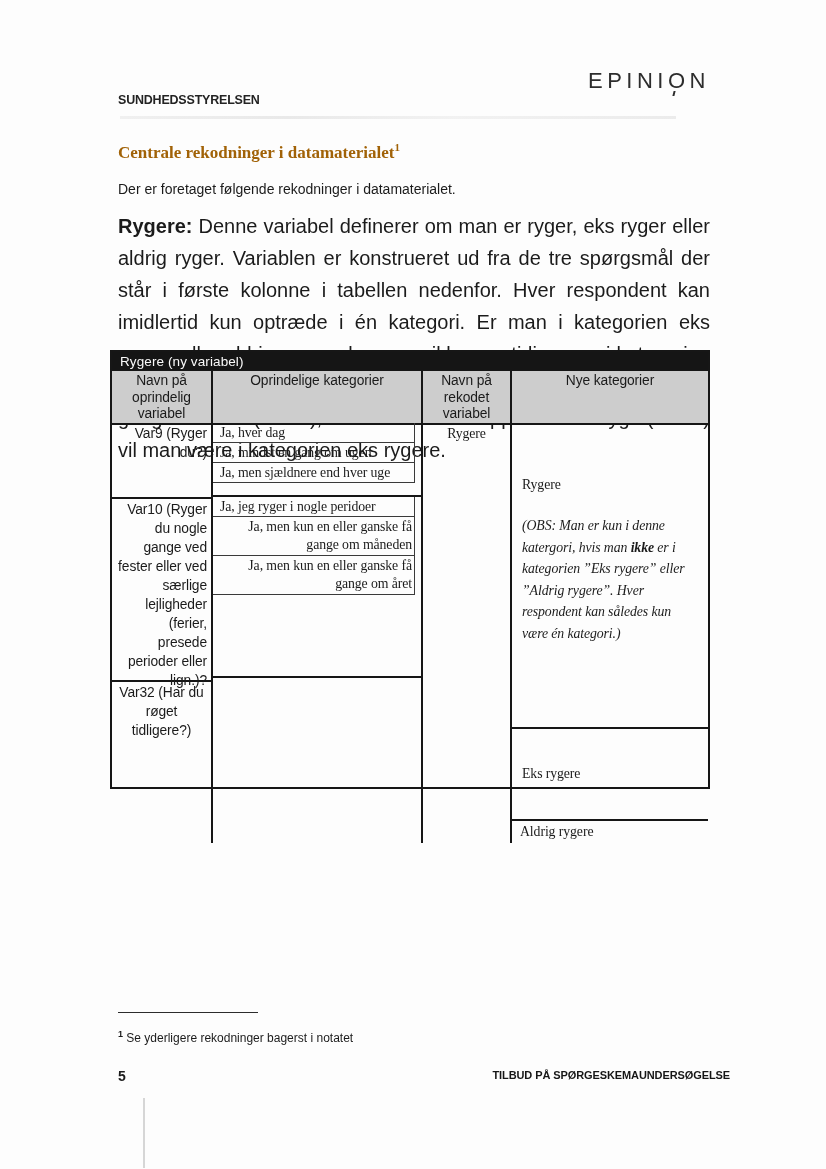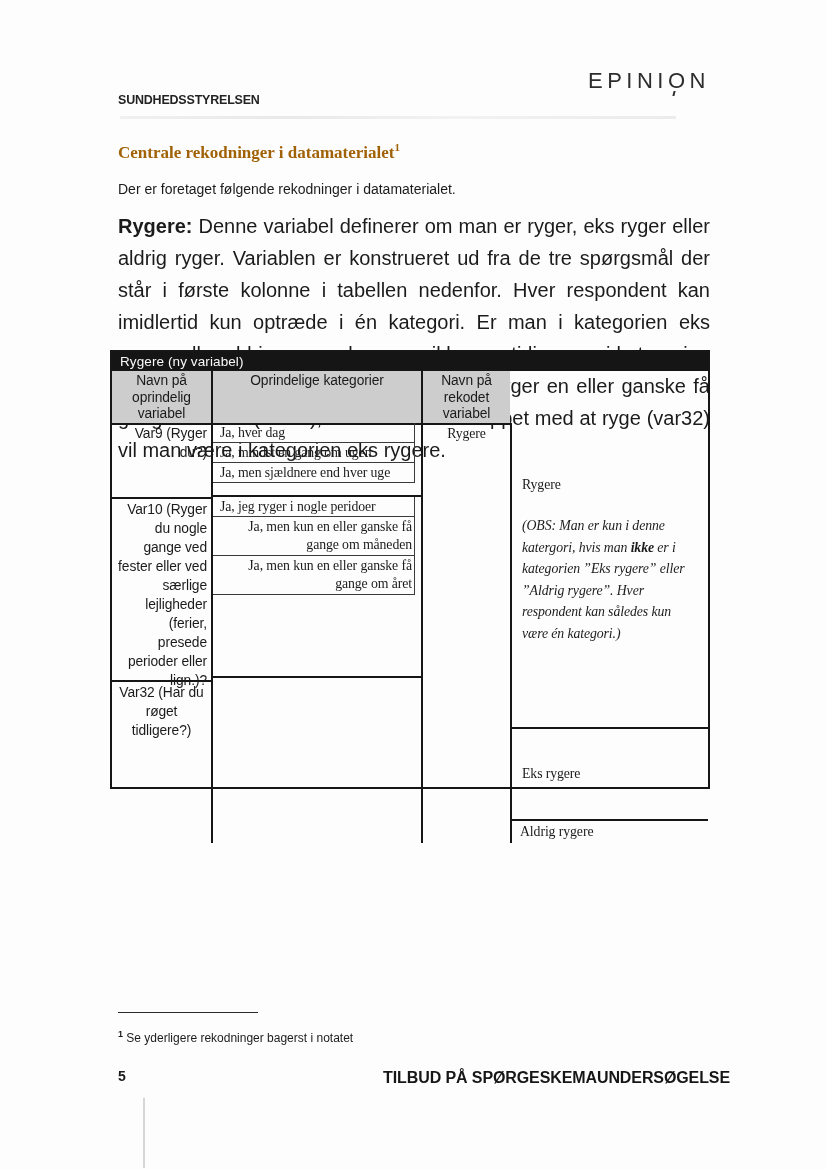--- a/index.html
+++ b/index.html
@@ -93,21 +93,21 @@
   .obs b{font-style:italic;}
   .cellB{height:90px;border-bottom:2px solid #161616;display:flex;align-items:center;padding-left:10px;}
   .cellC{height:22px;line-height:21px;padding-left:8px;}
   
   .fn-rule{position:absolute;left:118px;top:1012px;width:140px;border-top:1.5px solid #2c2c2c;}
   .footnote{position:absolute;left:118px;top:1029px;font-size:12px;}
   .footnote sup{font-size:9px;font-weight:bold;}
   .page-num{position:absolute;left:118px;top:1068px;font-size:14px;font-weight:bold;}
   .footer-right{
     position:absolute;left:118px;top:1069px;width:612px;text-align:right;
-    font-size:16px;font-weight:bold;letter-spacing:-0.1px;color:#161616;
+    font-size:11px;font-weight:bold;letter-spacing:-0.1px;color:#161616;
   }
 </style>
 </head>
 <body>
 
 <div class="page">
 
   <div class="letterhead">SUNDHEDSSTYRELSEN</div>
 
   <div class="logo"><span>EPINI</span><span class="logo-o">O</span><span>N</span></div>
@@ -120,20 +120,21 @@
 
   <div class="bodypara"><span class="lead">Rygere:</span><span> Denne variabel definerer om man er ryger, eks ryger eller aldrig ryger. Variablen er konstrueret ud fra de tre spørgsmål der står i første kolonne i tabellen nedenfor. Hver respondent kan imidlertid kun optræde i én kategori. Er man i kategorien eks rygere eller aldrig rygere, kan man ikke samtidig være i kategorien rygere. Har man derfor svaret, at man fx ryger en eller ganske få gange om året (var10), men at man er stoppet med at ryge (var32) vil man være i kategorien eks rygere.</span></div>
 
   <div class="rtable">
     <div class="rtable-title">Rygere (ny variabel)</div>
 
     <div class="colgrid hdr">
       <div class="hcell">Navn på oprindelig variabel</div>
       <div class="hcell">Oprindelige kategorier</div>
       <div class="hcell">Navn på rekodet variabel</div>
+      <div class="hcell">Nye kategorier</div>
     </div>
 
     <div class="colgrid tbody">
 
       <div class="bcol bcol1">
         <div class="grp g1">Var9 (Ryger du?)</div>
         <div class="grp g2">Var10 (Ryger du nogle gange ved fester eller ved særlige lejligheder (ferier, presede perioder eller lign.)?</div>
         <div class="grp g3">Var32 (Har du røget tidligere?)</div>
       </div>
 

